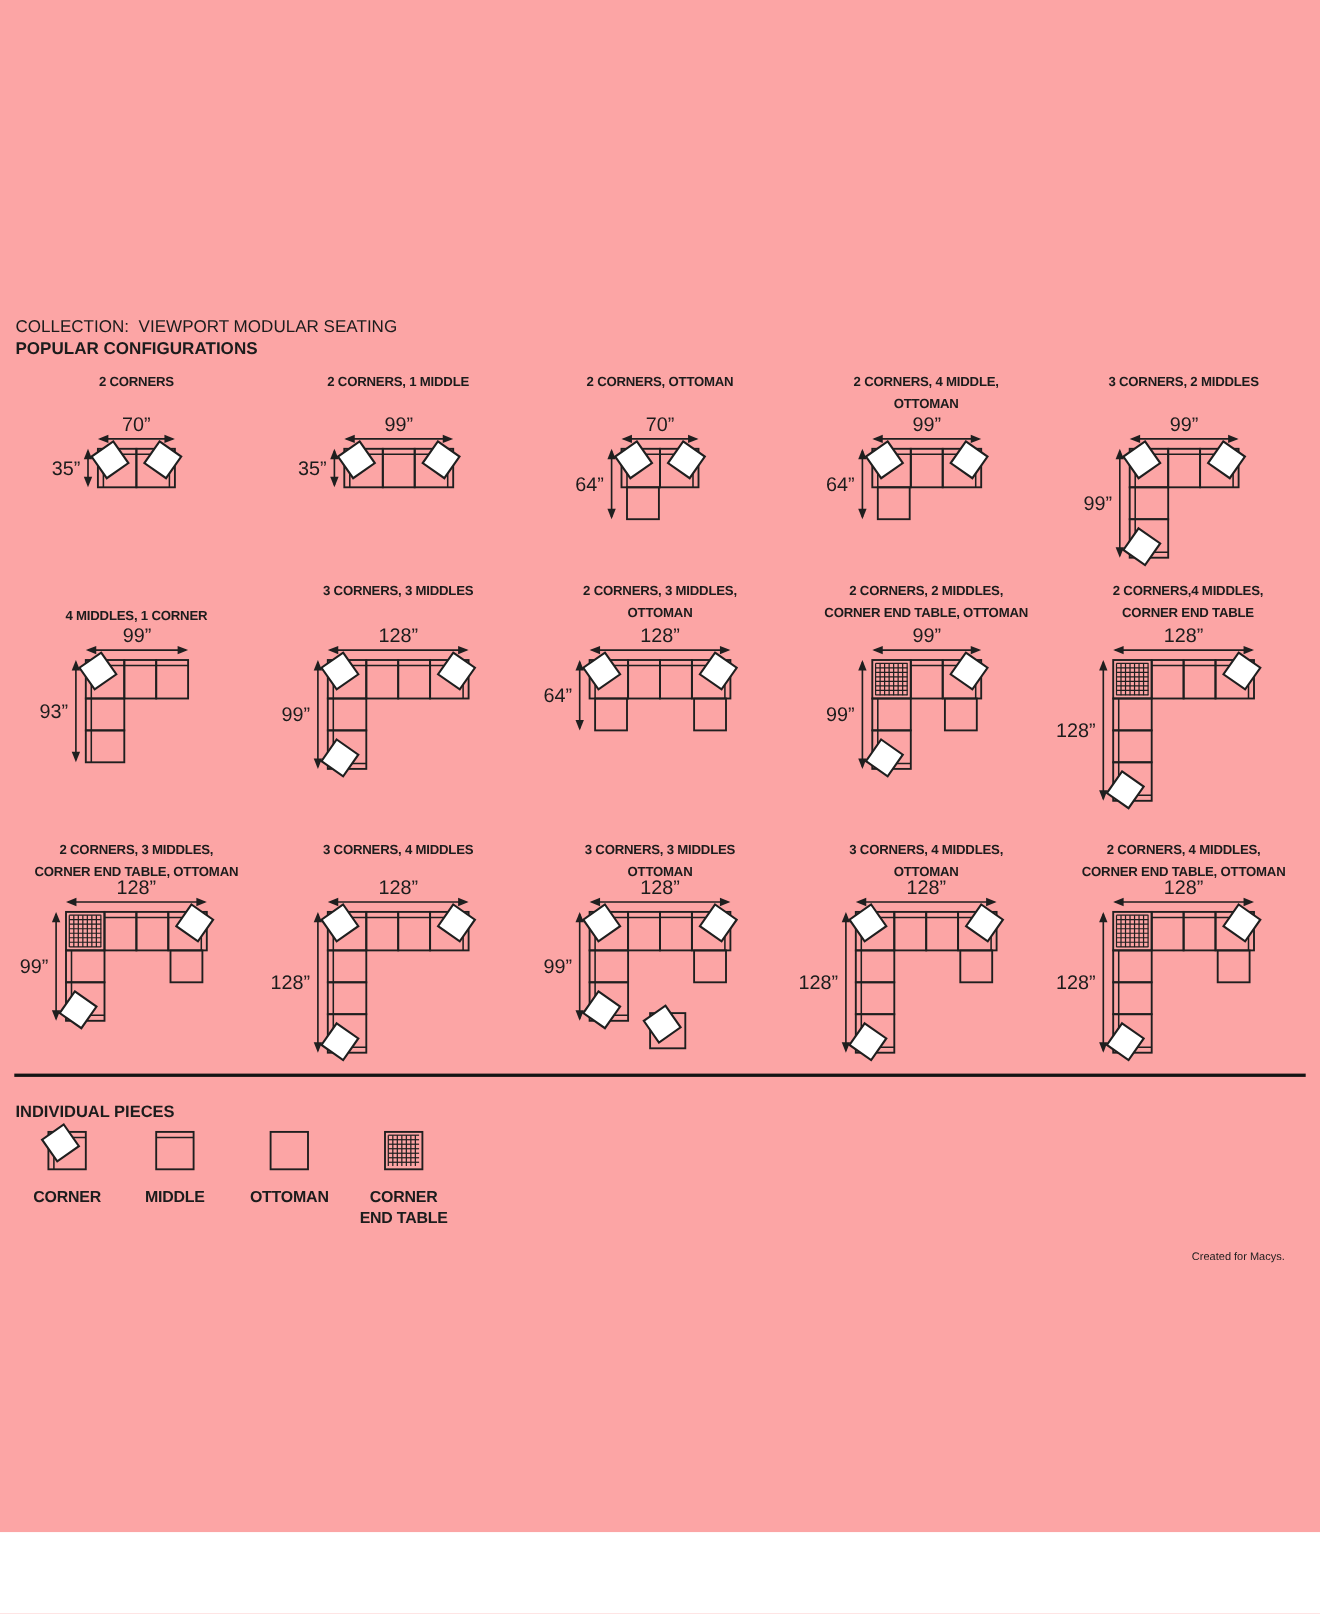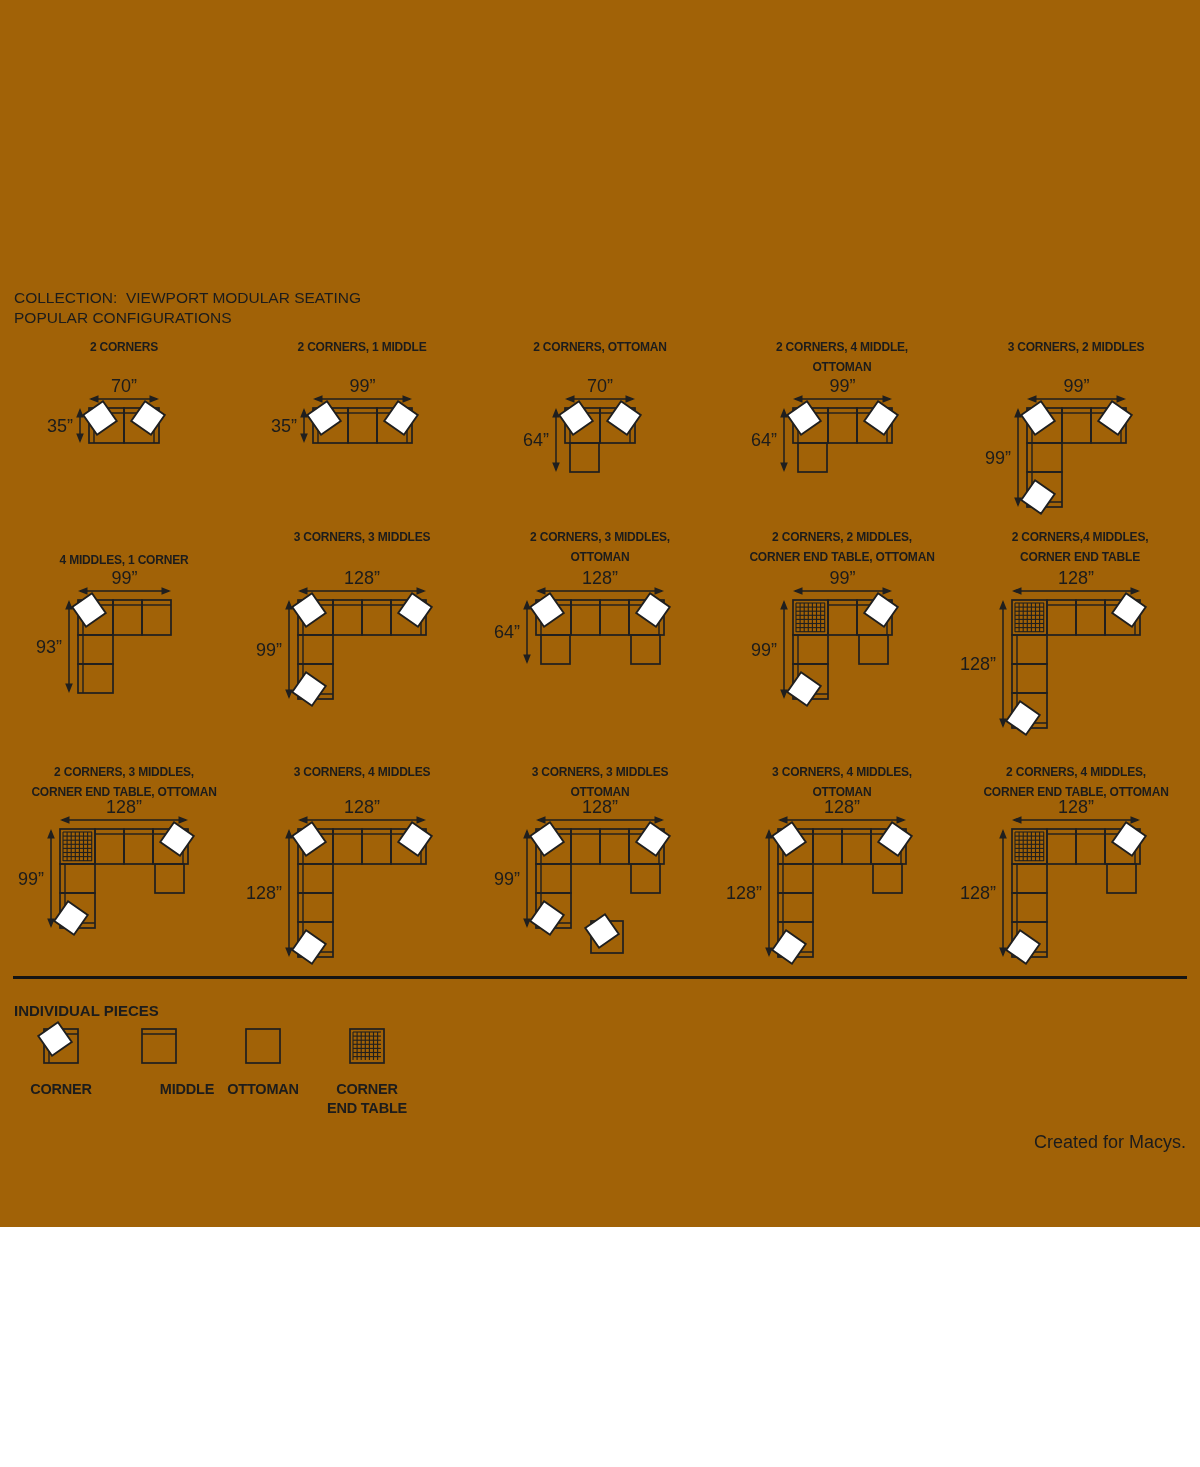--- a/index.html
+++ b/index.html
@@ -1,41 +1,41 @@
 <!DOCTYPE html>
 <html><head>
 <meta charset="utf-8">
 <style>
   html,body{margin:0;padding:0;background:#fff;}
   #page{
-    position:relative;width:1200px;height:1227px;background:#a16207;
+    position:relative;width:1200px;height:1393px;background:#fca5a5;
     font-family:"Liberation Sans","DejaVu Sans",sans-serif;color:#1c1c1c;overflow:hidden;
   }
   .hdr1{position:absolute;left:14px;top:289px;font-size:15.5px;letter-spacing:0;white-space:pre;}
-  .hdr2{position:absolute;left:14px;top:309px;font-size:15.5px;font-weight:400;white-space:pre;}
+  .hdr2{position:absolute;left:14px;top:309px;font-size:15.5px;font-weight:700;white-space:pre;}
   .cfg-title{
     position:absolute;width:240px;text-align:center;font-size:12px;font-weight:600;
     line-height:20px;letter-spacing:-0.2px;white-space:nowrap;
   }
   .cfg-svg{position:absolute;overflow:visible;}
   .pc{fill:none;stroke:#1f1f1f;stroke-width:1.7;}
   .bk{stroke:#1f1f1f;stroke-width:1.4;}
   .gr{stroke:#1f1f1f;stroke-width:1.1;}
   .pl{fill:#ffffff;stroke:#1f1f1f;stroke-width:1.9;stroke-linejoin:miter;}
   .dim line{stroke:#1f1f1f;stroke-width:1.5;}
   .dim polygon{fill:#1f1f1f;stroke:none;}
   text.dim-label{font-size:18px;fill:#1c1c1c;font-weight:400;font-family:"Liberation Sans","DejaVu Sans",sans-serif;}
   .divider{position:absolute;left:13px;top:976px;width:1174px;height:3px;background:#141414;}
   .legend-heading{position:absolute;left:14px;top:992px;font-size:15px;font-weight:700;margin-top:10px;}
   .legend-label{
     position:absolute;width:140px;text-align:center;font-size:14.5px;font-weight:600;
     line-height:19px;letter-spacing:-0.2px;
   }
   .footer{
-    position:absolute;right:14px;top:1132px;text-align:right;font-size:18px;line-height:21px;color:#1c1c1c;
+    position:absolute;right:32px;top:1132px;text-align:right;font-size:10px;line-height:21px;color:#1c1c1c;
   }
 </style>
 </head>
 <body>
 
 <div id="page">
   <div class="hdr1">COLLECTION:  VIEWPORT MODULAR SEATING</div>
   <div class="hdr2">POPULAR CONFIGURATIONS</div>
 
   <div id="configs-layer">
@@ -572,21 +572,21 @@
         <line class="bk" x1="5" y1="0" x2="5" y2="34"></line>
         <polygon class="pl" points="0,-17 17,0 0,17 -17,0" transform="translate(11,10) rotate(10)"></polygon>
       </svg>
       <div class="legend-label" style="left: -9px; top: 1080px;">
         <div>CORNER</div>
       </div>
       <svg class="cfg-svg" width="54" height="54" viewBox="-10 -10 54 54" style="left:132px;top:1019px">
         <rect class="pc" x="0" y="0" width="34" height="34"></rect>
         <line class="bk" x1="0" y1="5" x2="34" y2="5"></line>
       </svg>
-      <div class="legend-label" style="left: 89px; top: 1080px; margin-left: 28px;">
+      <div class="legend-label" style="left: 89px; top: 1080px;">
         <div>MIDDLE</div>
       </div>
       <svg class="cfg-svg" width="54" height="54" viewBox="-10 -10 54 54" style="left:236px;top:1019px">
         <rect class="pc" x="0" y="0" width="34" height="34"></rect>
       </svg>
       <div class="legend-label" style="left: 193px; top: 1080px;">
         <div>OTTOMAN</div>
       </div>
       <svg class="cfg-svg" width="54" height="54" viewBox="-10 -10 54 54" style="left:340px;top:1019px">
         <rect class="pc" x="0" y="0" width="34" height="34"></rect>

